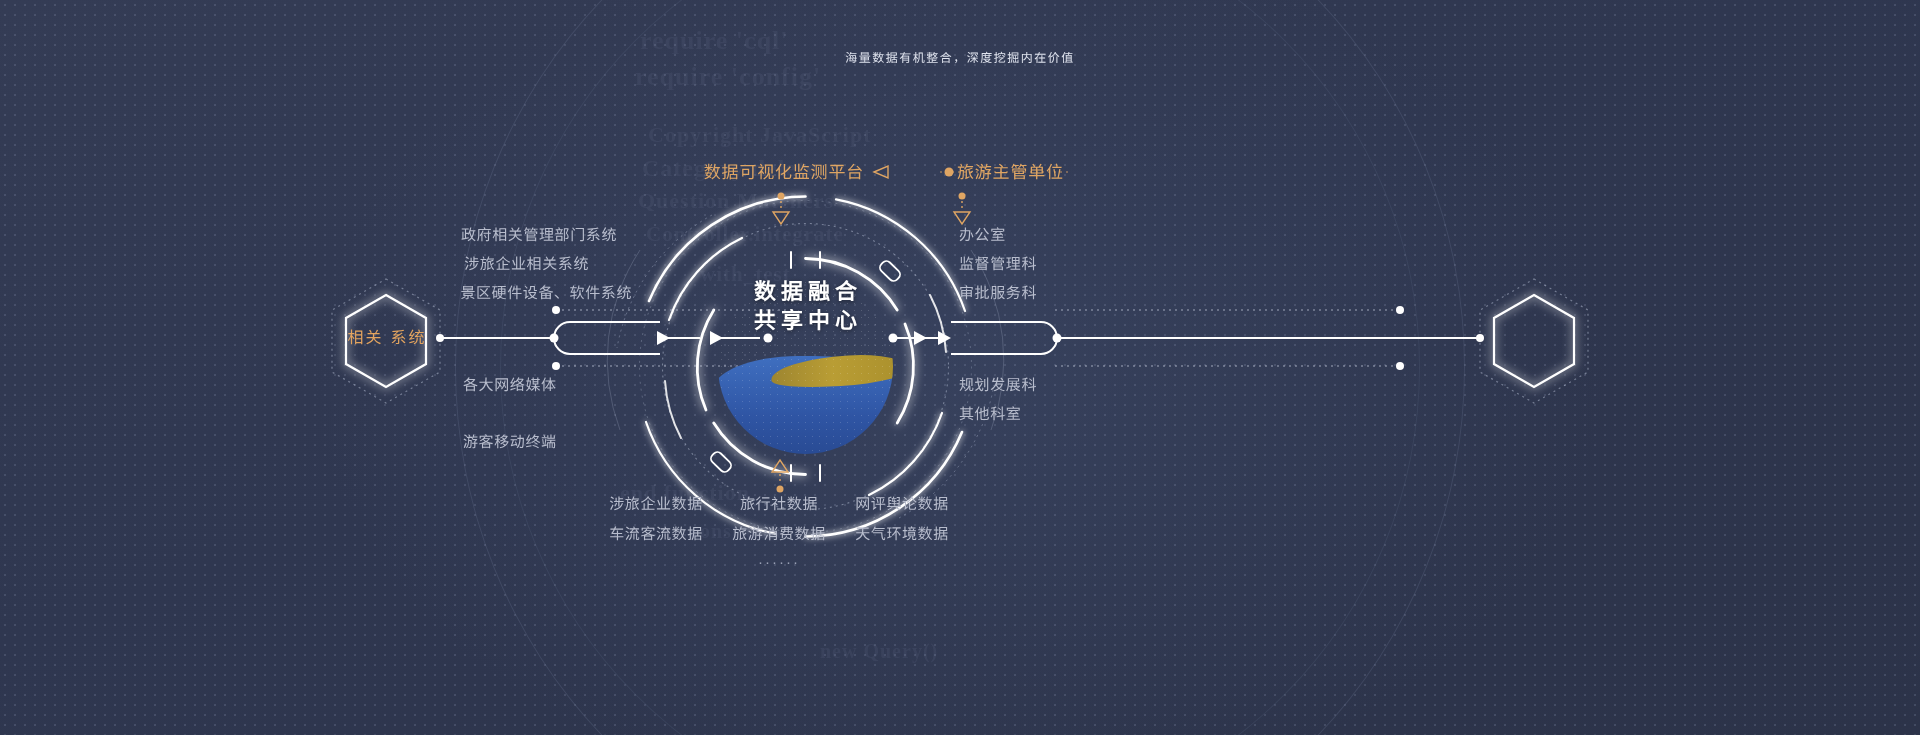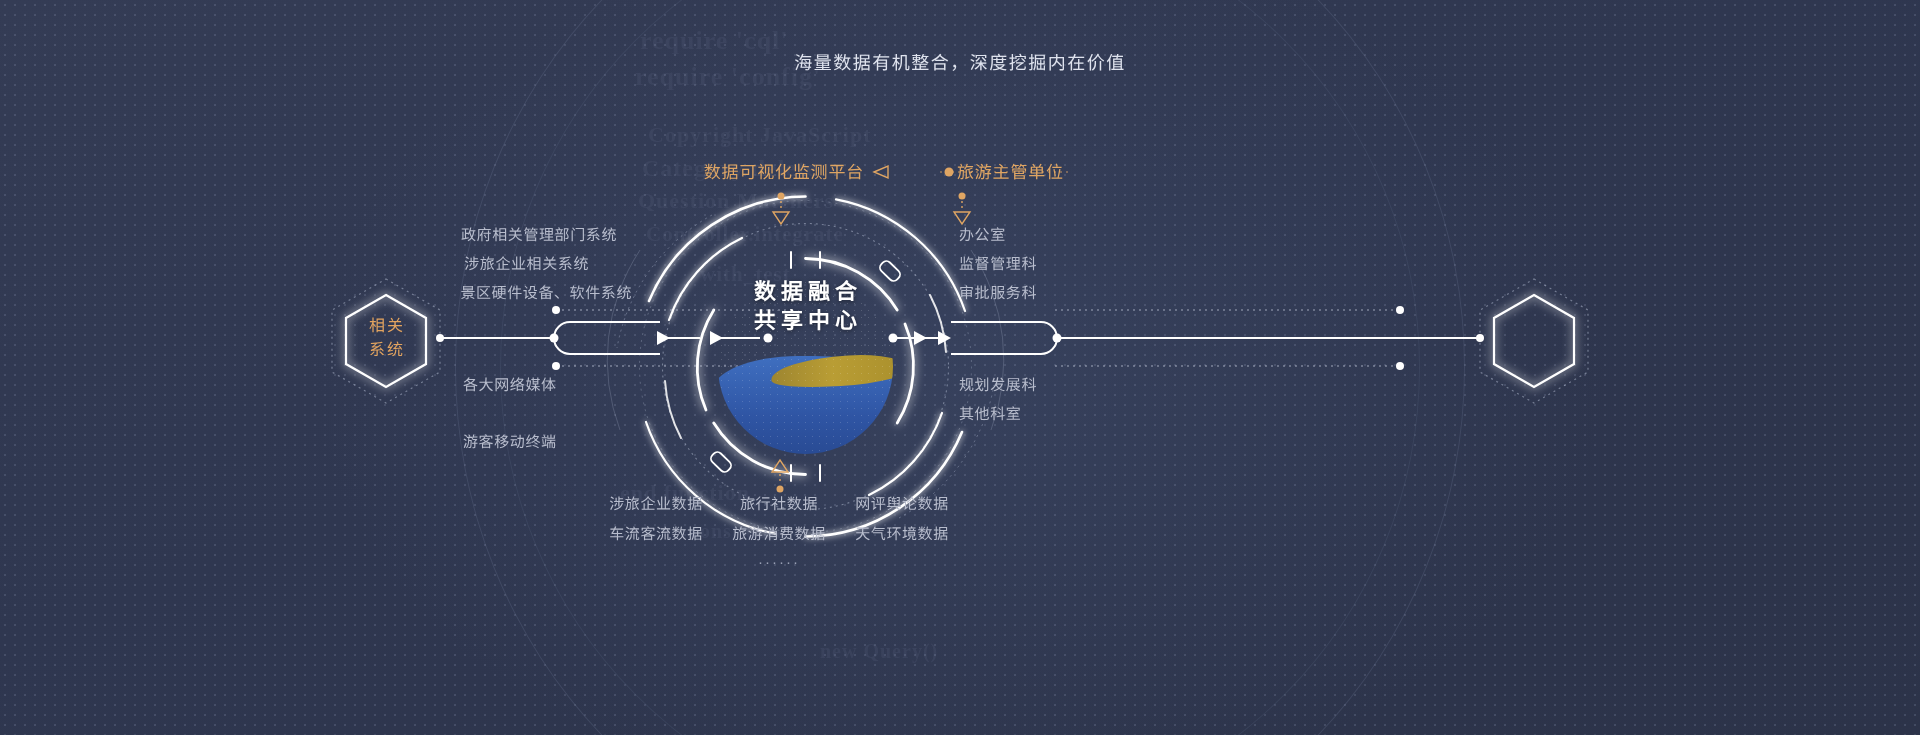--- a/index.html
+++ b/index.html
@@ -70,21 +70,21 @@
   }
   .page-title {
     font-size: 31px;
     font-weight: 700;
     color: #ffffff;
     letter-spacing: 2px;
     line-height: 1.3;
   }
   .page-subtitle {
     margin-top: 14px;
-    font-size: 18px;
+    font-size: 12px;
     font-weight: 400;
     color: #dfe3ee;
     letter-spacing: 1.5px;
   }
 
   
   #diagram {
     position: absolute;
     left: 0; top: 0;
     width: 1920px; height: 735px;
@@ -157,21 +157,21 @@
     width: 108px;
     height: 118px;
     z-index: 24;
   }
   .hex-node.left  { left: 332px; top: 279px; }
   .hex-node.right { left: 1480px; top: 279px; }
   .hex-label {
     position: absolute;
     inset: 0;
     display: flex;
-    flex-direction: column;
+    flex-direction: row;
     align-items: center;
     justify-content: center;
     gap: 5px;
     z-index: 3;
   }
   .hex-label span {
     font-size: 16px;
     font-weight: 400;
     color: #e0a濁;
     color: #e3a45f;

